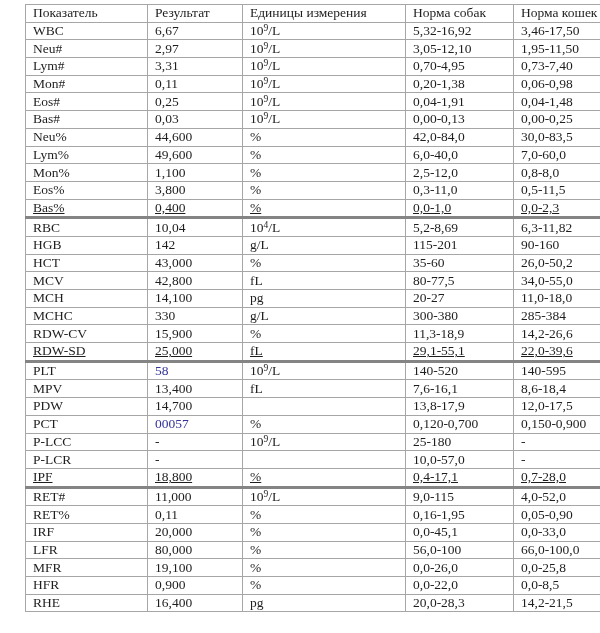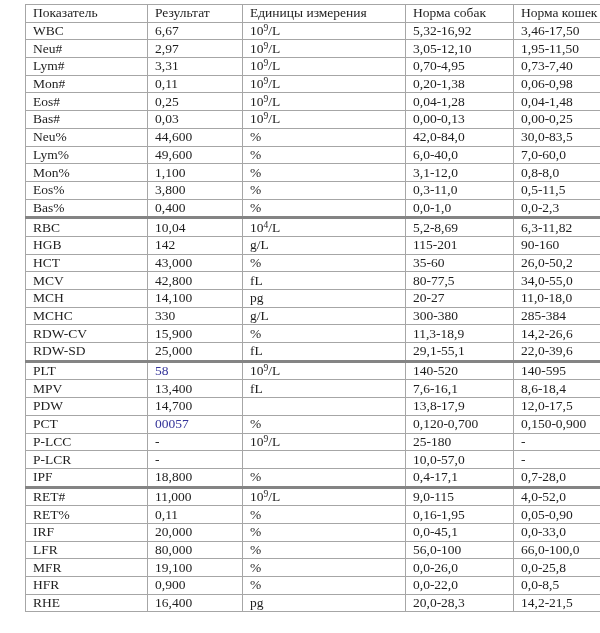--- a/index.html
+++ b/index.html
@@ -36,20 +36,21 @@
     white-space: nowrap;
     overflow: hidden;
     text-align: left;
     vertical-align: middle;
   }
   table.cbc td.result {
     padding-right: 8px;
   }
   table.cbc tr.group-end td {
     border-bottom: 3px solid #848484;
+    text-decoration: underline;
   }
   table.cbc sup {
     font-size: 9.5px;
     line-height: 0;
     vertical-align: 4px;
   }
   td.result.low { color: var(--result-highlight, #333399); }
 </style>
 </head>
 <body>
@@ -99,21 +100,21 @@
             <td>Mon#</td>
             <td class="result">0,11</td>
             <td>10<sup>9</sup>/L</td>
             <td>0,20-1,38</td>
             <td>0,06-0,98</td>
           </tr>
           <tr>
             <td>Eos#</td>
             <td class="result">0,25</td>
             <td>10<sup>9</sup>/L</td>
-            <td>0,04-1,28</td>
+            <td>0,04-1,91</td>
             <td>0,04-1,48</td>
           </tr>
           <tr>
             <td>Bas#</td>
             <td class="result">0,03</td>
             <td>10<sup>9</sup>/L</td>
             <td>0,00-0,13</td>
             <td>0,00-0,25</td>
           </tr>
           <tr>
@@ -127,21 +128,21 @@
             <td>Lym%</td>
             <td class="result">49,600</td>
             <td>%</td>
             <td>6,0-40,0</td>
             <td>7,0-60,0</td>
           </tr>
           <tr>
             <td>Mon%</td>
             <td class="result">1,100</td>
             <td>%</td>
-            <td>3,1-12,0</td>
+            <td>2,5-12,0</td>
             <td>0,8-8,0</td>
           </tr>
           <tr>
             <td>Eos%</td>
             <td class="result">3,800</td>
             <td>%</td>
             <td>0,3-11,0</td>
             <td>0,5-11,5</td>
           </tr>
           <tr class="group-end">

